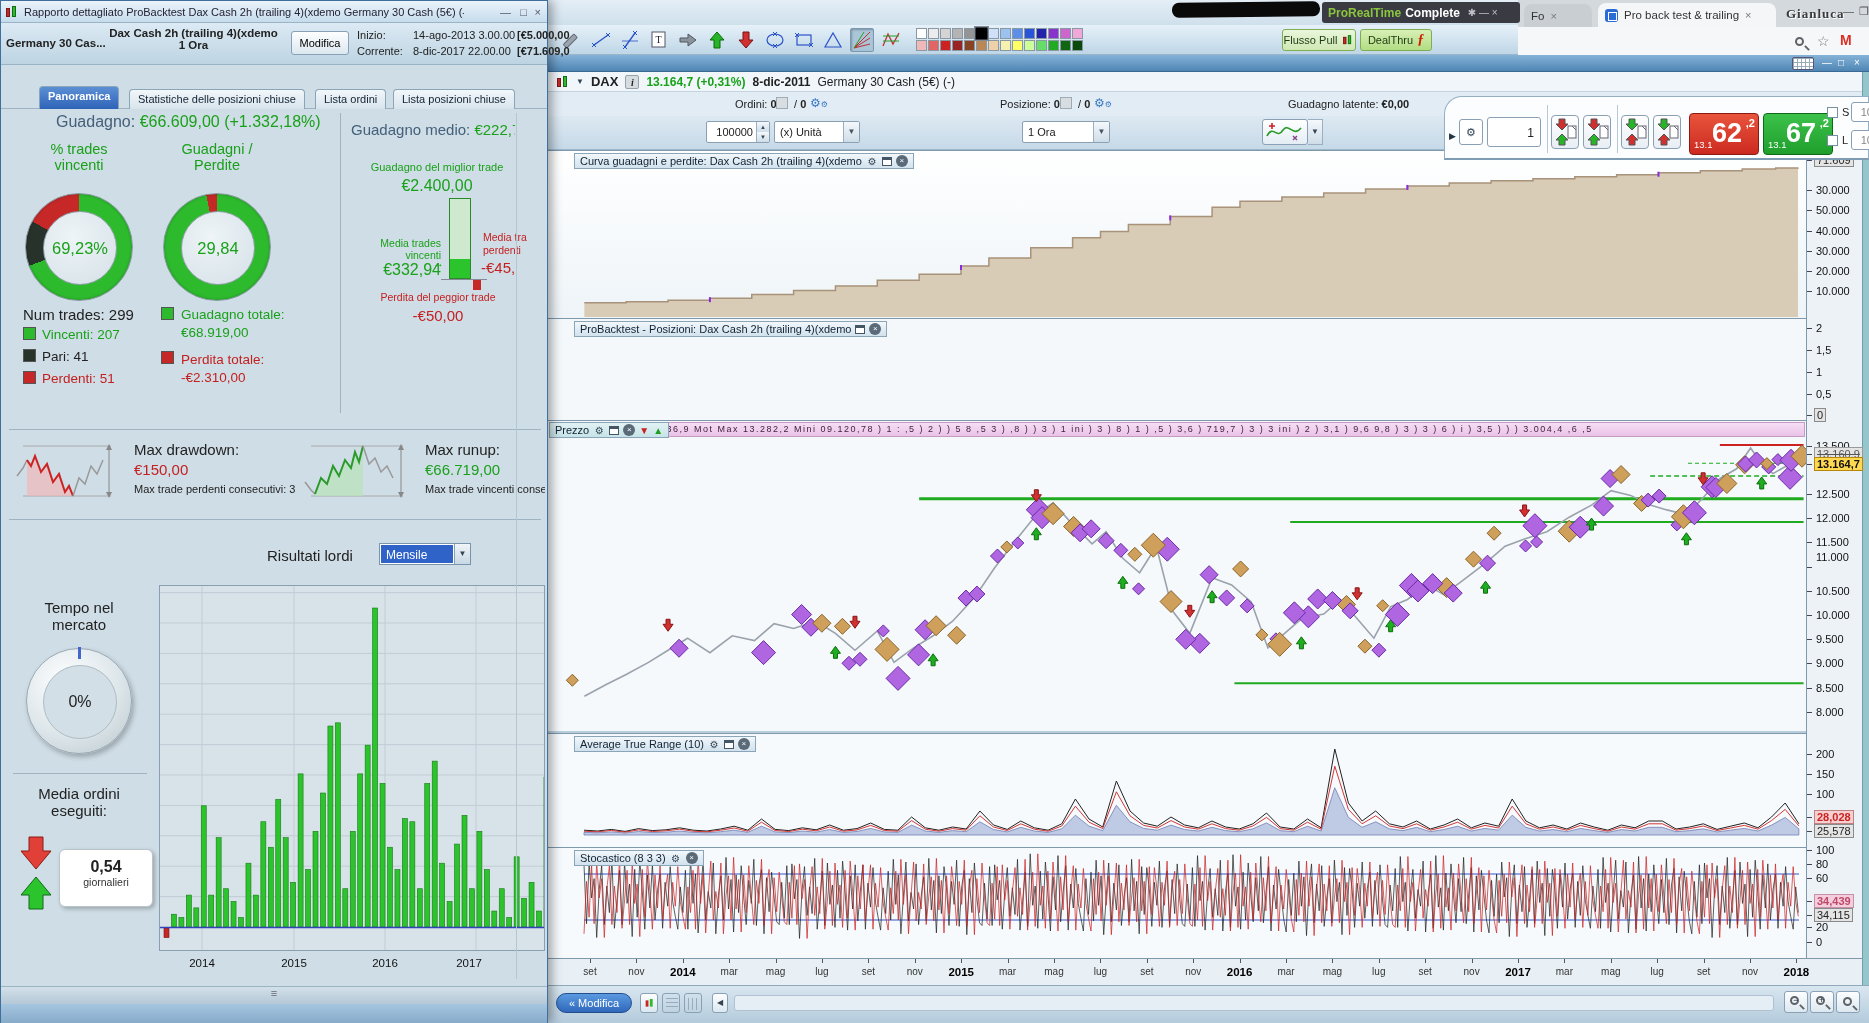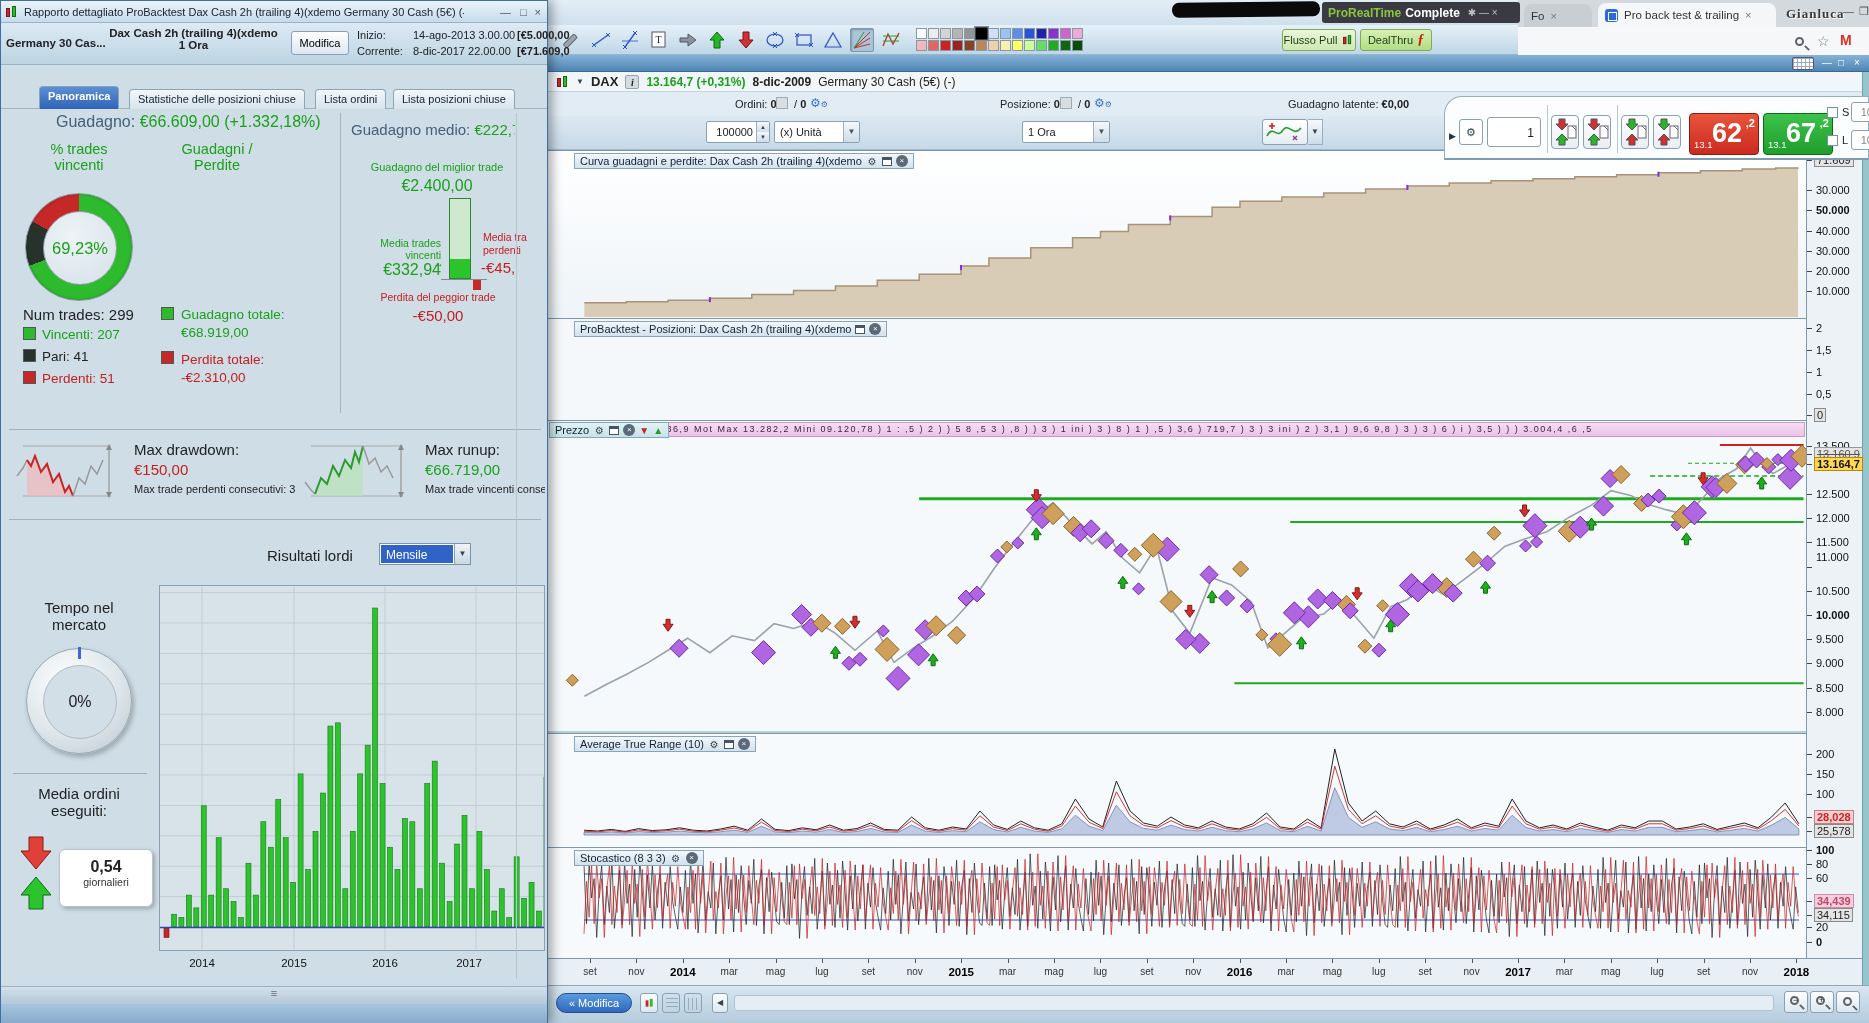--- a/index.html
+++ b/index.html
@@ -59,21 +59,21 @@
 
   
   .panel{position:absolute;left:548px;width:1258px;background:#f7fafc;border-top:1px solid #7e98ac;overflow:hidden}
   .phdr{position:absolute;display:flex;align-items:center;gap:4px;background:linear-gradient(#f2f7fb,#d2e2ee);border:1px solid #8aa4b8;padding:1px 5px;font-size:11px;color:#123;z-index:5;white-space:nowrap}
   .pico{width:12px;height:12px;display:inline-flex;align-items:center;justify-content:center;font-size:10px;color:#345}
   .winico{width:10px;height:9px;border:1px solid #456;background:#fff;border-top:3px solid #456}
   .clico{width:12px;height:12px;border-radius:50%;background:#5a6a78;color:#fff;font-size:8px;line-height:12px;text-align:center}
   .pinkstrip{position:absolute;background:linear-gradient(#f6def4,#eac2e8);border:1px solid #c79ac4;font-size:9px;color:#42233e;white-space:nowrap;overflow:hidden;letter-spacing:1.5px;padding:1px 4px;z-index:4}
   #axiscol{left:1806px;top:150px;width:56px;height:808px;background:#edf2f6;border-left:1px solid #7e98ac;z-index:6}
   .axl{position:absolute;left:7px;font-size:11px;color:#111;transform:translateY(-50%);white-space:nowrap;padding:0 2px}
-  .axl.b{font-weight:bold}
+  .axl.b{font-weight:normal}
   .axl.boxg{background:#e4e4e4;border:1px solid #8a8a8a;color:#222}
   .axl.boxy{background:#ffd94f;border:1px solid #b8860b;font-weight:bold;z-index:3}
   .axl.boxr{background:#f6d0d0;border:1px solid #c08080;color:#c22;font-weight:bold}
   .axl.boxp{background:#f4cedd;border:1px solid #c890a8;color:#c04868;font-weight:bold}
   .axl.crossed{background:#e4e4e4;border:1px solid #999;color:#555;text-decoration:line-through}
   #teal{left:1862px;top:72px;width:7px;height:951px;background:#96c6cc;border-left:1px solid #6aa2a8}
   #timeline{left:548px;top:958px;width:1314px;height:27px;background:#e8f0f6;border-top:1px solid #7e98ac}
   .tlbl{position:absolute;top:7px;transform:translateX(-50%);font-size:10px;color:#333}
   .tlbl.y{font-weight:bold;font-size:11.5px;color:#000}
   #bottombar{left:548px;top:985px;width:1321px;height:38px;background:linear-gradient(#d8e6f0,#b4cbdc);border-top:1px solid #8fa8bc}
@@ -256,21 +256,21 @@
 
   <div class="abs" id="instbar">
     <span class="candle">
         <i style="left:1px;top:4px;height:9px;background:#c62828;border:1px solid #7a1a1a"></i>
         <i style="left:7px;top:2px;height:11px;background:#2dbb2d;border:1px solid #156a15"></i>
       </span>
     <span style="font-size:8px;color:#345">▼</span>
     <span style="font-weight:bold;font-size:13px">DAX</span>
     <span class="ibox">i</span>
     <span class="grn" style="font-weight:bold"><span>13.164,7</span> <span>(+0,31%)</span></span>
-    <span style="font-weight:bold">8-dic-2009</span>
+    <span style="font-weight:bold">8-dic-2011</span>
     <span>Germany 30 Cash (5€) (-)</span>
   </div>
 
   <div class="abs" id="statusrow">
     <span class="abs" style="left:187px;top:6px"><span>Ordini:</span> <b>0</b></span>
     <span class="abs" style="left:228px;top:5px;width:12px;height:12px;background:#d8dde2;border:1px solid #a0aab2"></span>
     <span class="abs" style="left:246px;top:6px">/ <b>0</b></span>
     <span class="abs gear" style="left:262px;top:4px">⚙<span style="font-size:8px">⚙</span></span>
     <span class="abs" style="left:452px;top:6px"><span>Posizione:</span> <b>0</b></span>
     <span class="abs" style="left:512px;top:5px;width:12px;height:12px;background:#d8dde2;border:1px solid #a0aab2"></span>
@@ -720,20 +720,23 @@
     </div>
     <div id="rw-tabs"></div>
     <div class="dividerh" style="left:0;top:107px;width:546px"></div>
 
     <span class="abs slate" style="left:55px;top:112px;font-size:16px"><span>Guadagno:</span> <span class="grn">€66.609,00 (+1.332,18%)</span></span>
     <span class="abs grn" style="left:28px;top:140px;width:100px;text-align:center;font-size:14.5px"><span>% trades</span><br><span>vincenti</span></span>
     <span class="abs grn" style="left:158px;top:140px;width:116px;text-align:center;font-size:14.5px"><span>Guadagni /</span><br><span>Perdite</span></span>
     <div class="donut" id="donut1" style="left: 24px; top: 192px; background: conic-gradient(rgb(45, 187, 45) 0%, rgb(45, 187, 45) 69.23%, rgb(38, 50, 42) 69.23%, rgb(38, 50, 42) 82.94%, rgb(198, 40, 40) 82.94%, rgb(198, 40, 40) 100%);">
         <div class="dhole grn">69,23%</div>
       </div>
+    <div class="donut" id="donut2" style="left: 162px; top: 192px; background: conic-gradient(rgb(45, 187, 45) 0%, rgb(45, 187, 45) 96.76%, rgb(198, 40, 40) 96.76%, rgb(198, 40, 40) 100%);">
+        <div class="dhole grn">29,84</div>
+      </div>
     <span class="abs" style="left:22px;top:305px;font-size:15px">Num trades: 299</span>
     <span class="sw" style="left:22px;top:326px;background:#2dbb2d"></span>
     <span class="abs grn" style="left:41px;top:326px;font-size:13.5px">Vincenti: 207</span>
     <span class="sw" style="left:22px;top:348px;background:#26322a"></span>
     <span class="abs" style="left:41px;top:348px;font-size:13.5px">Pari: 41</span>
     <span class="sw" style="left:22px;top:370px;background:#c62828"></span>
     <span class="abs red" style="left:41px;top:370px;font-size:13.5px">Perdenti: 51</span>
     <span class="sw" style="left:160px;top:306px;background:#2dbb2d"></span>
     <span class="abs grn" style="left:180px;top:306px;font-size:13.5px">Guadagno totale:</span>
     <span class="abs grn" style="left:180px;top:324px;font-size:13.5px">€68.919,00</span>

